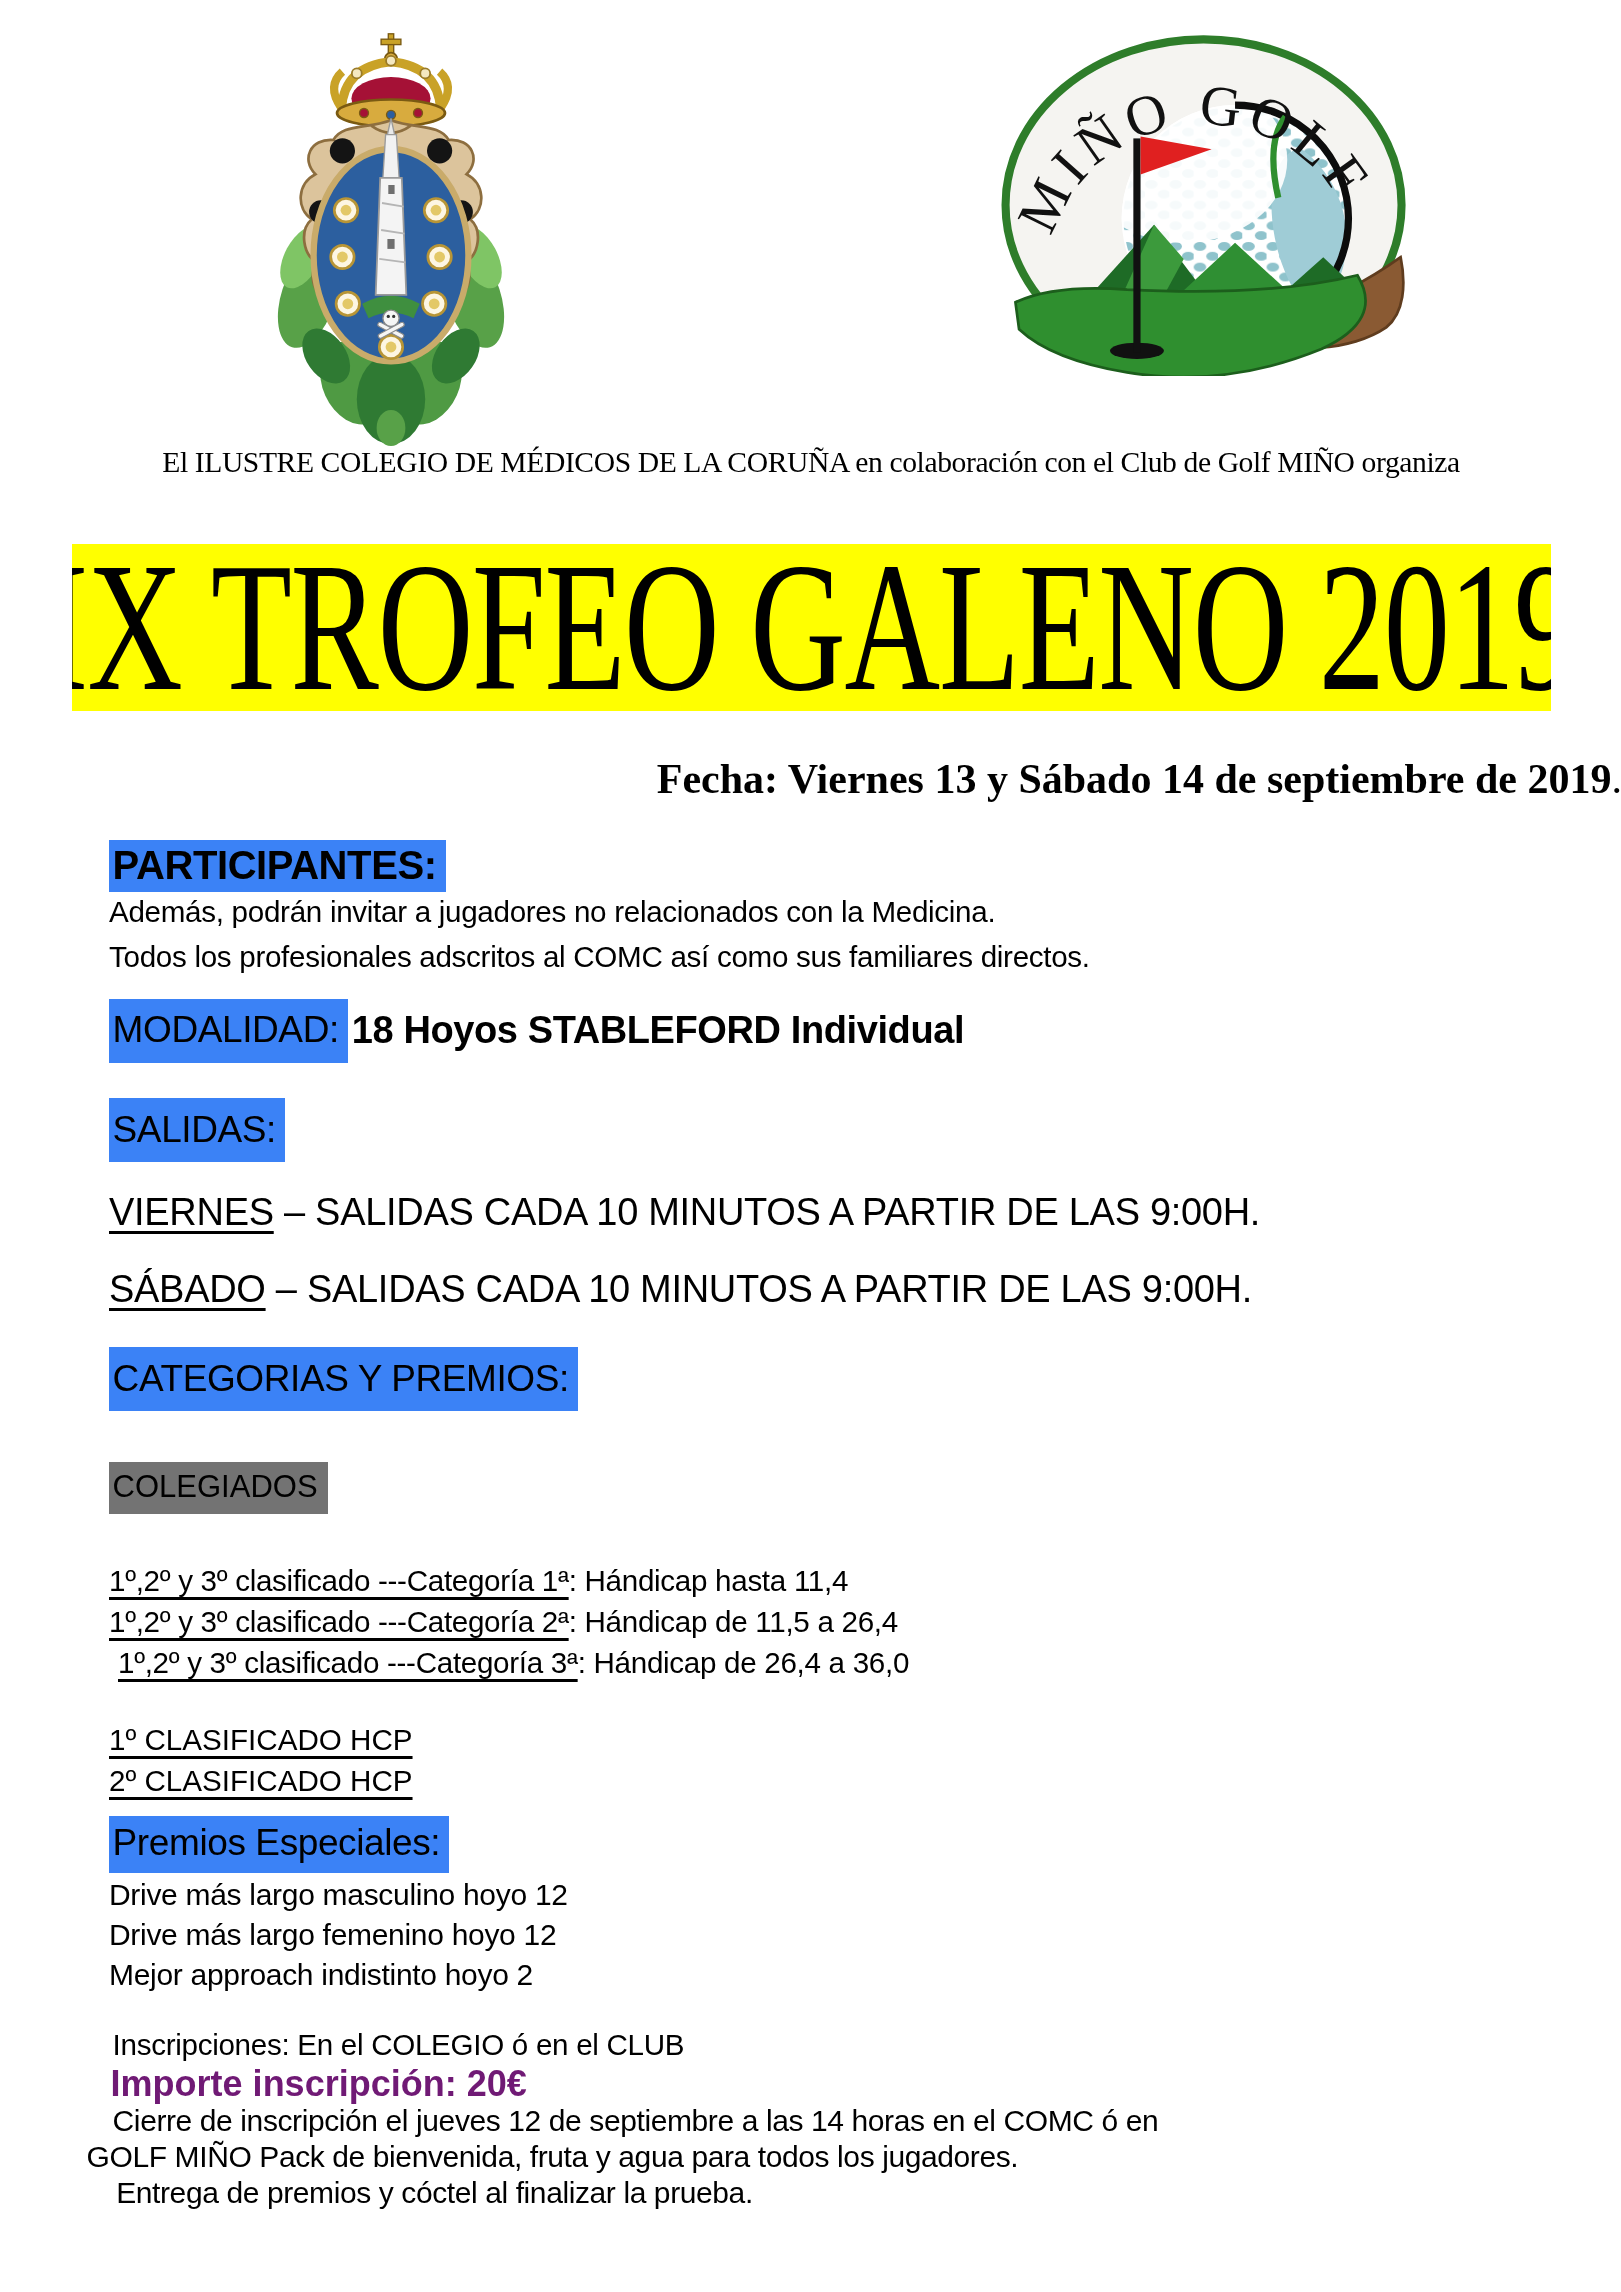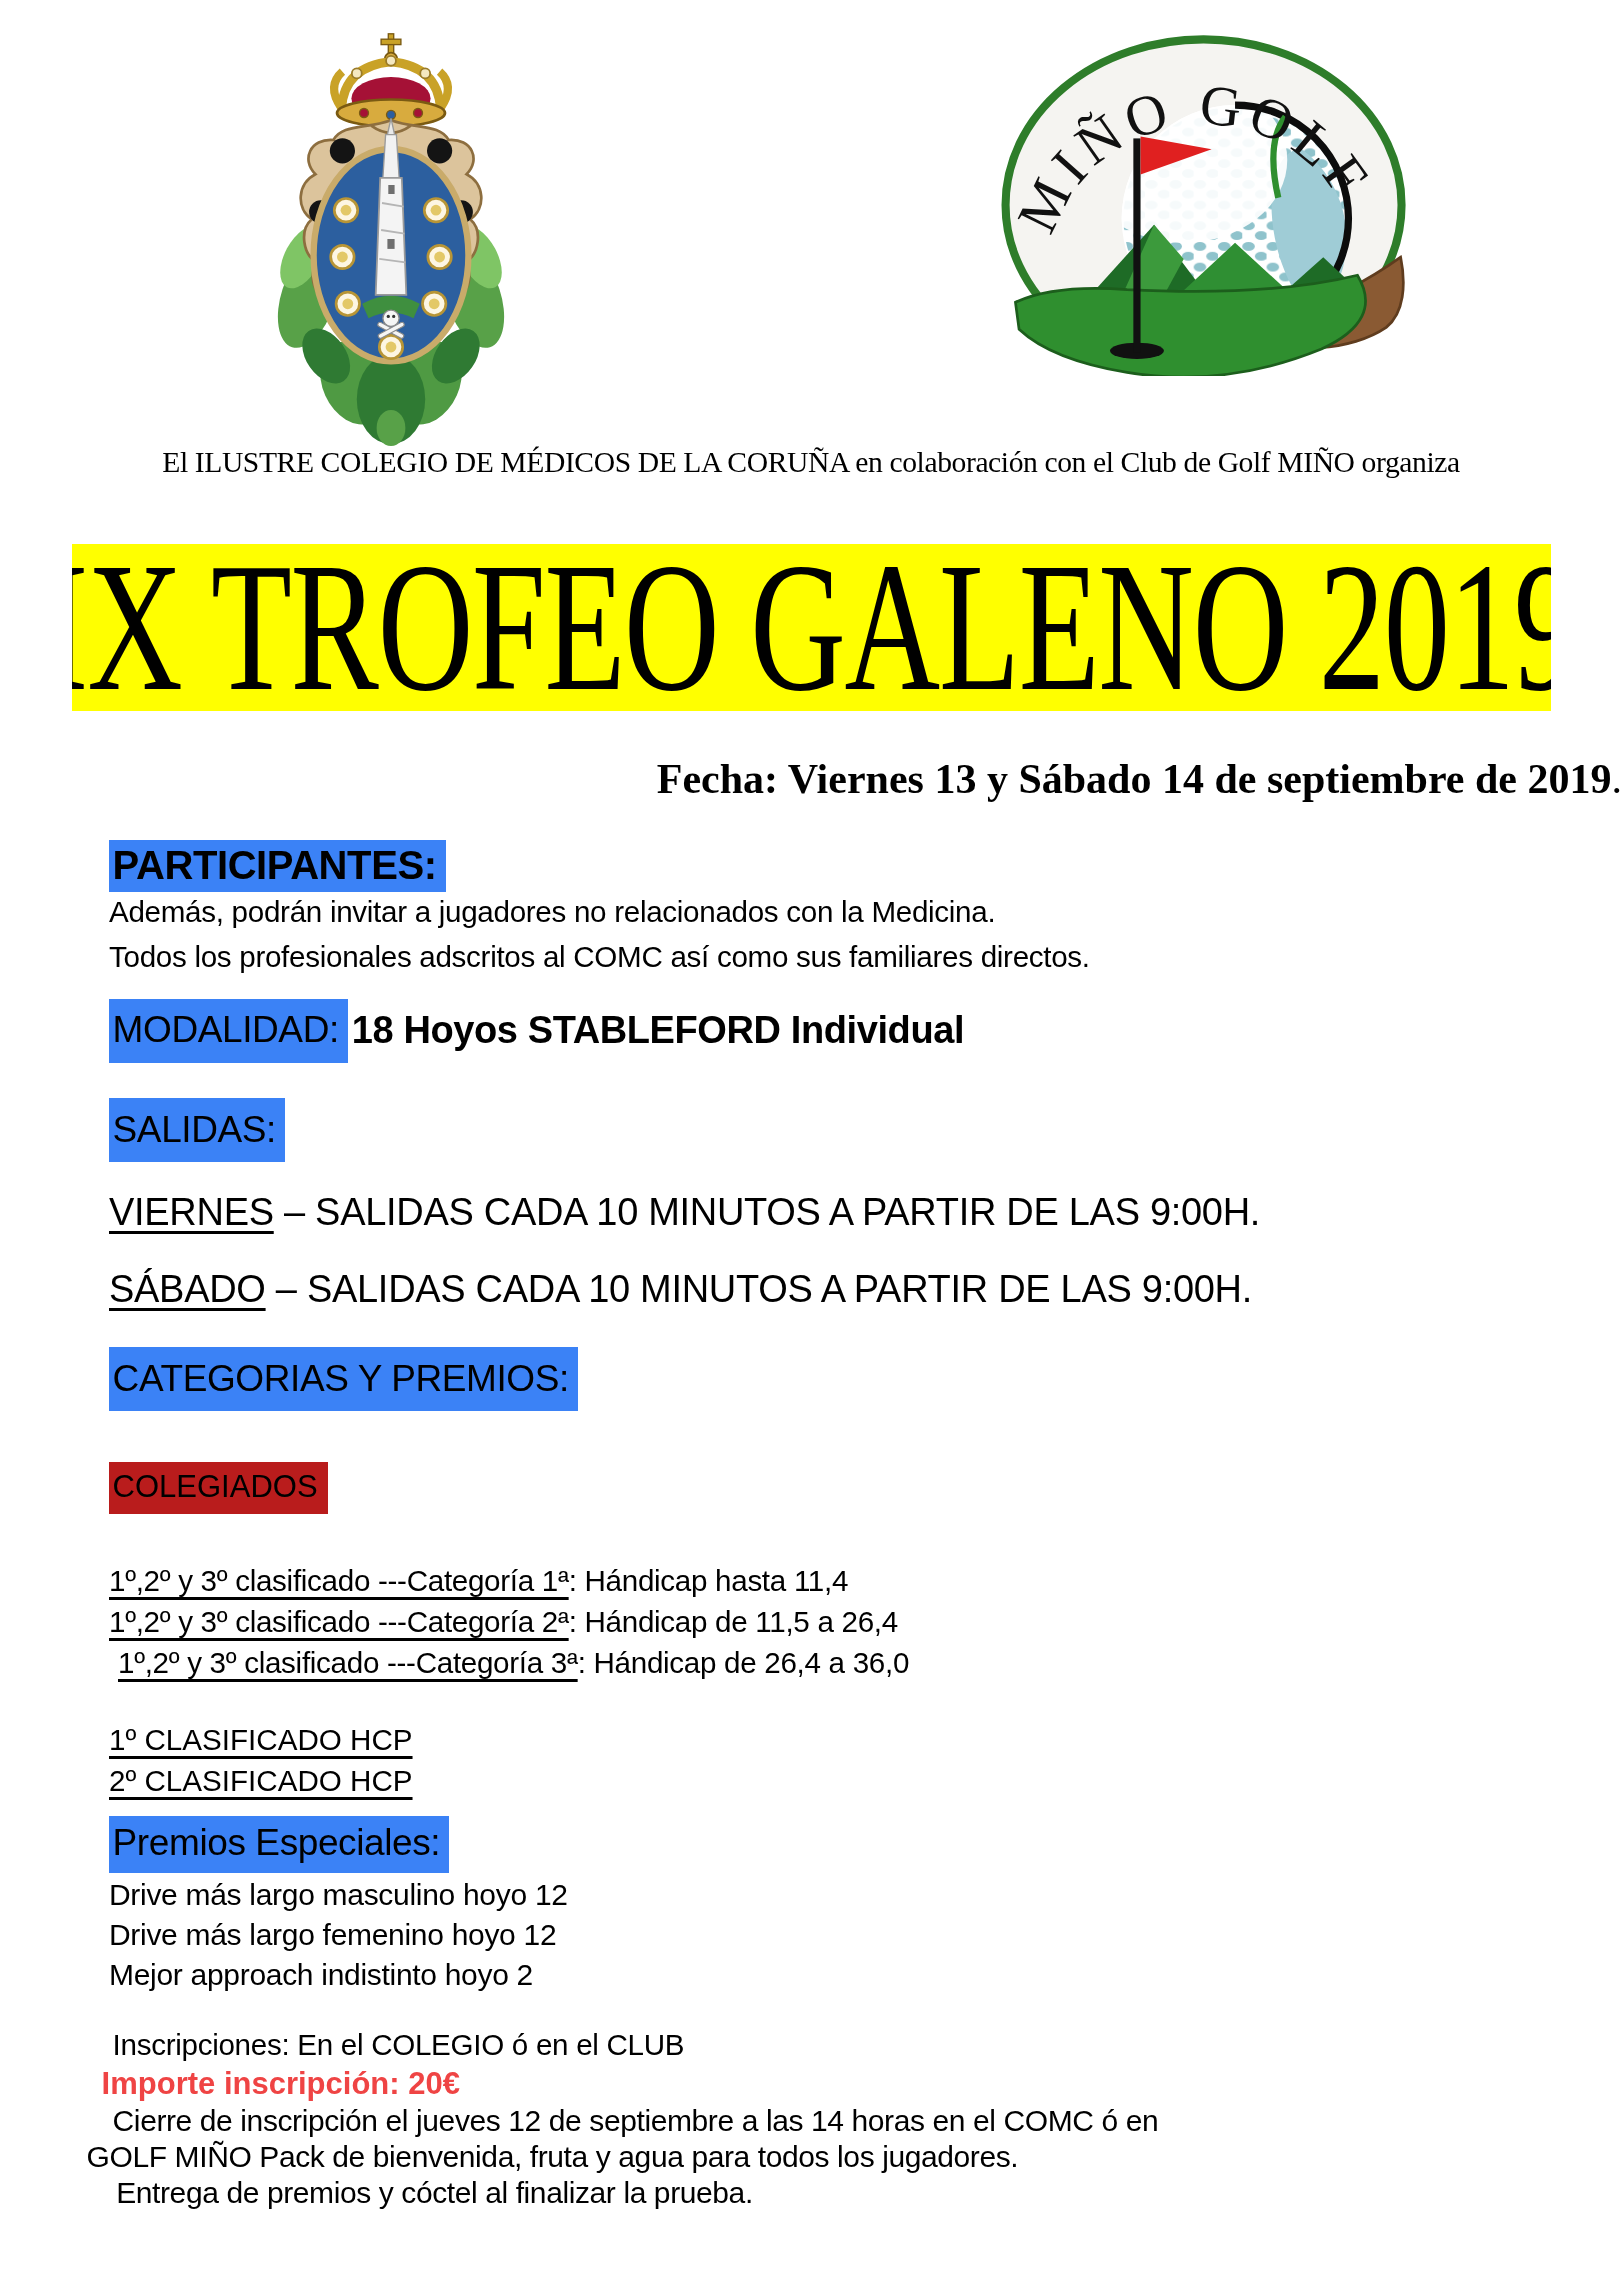--- a/index.html
+++ b/index.html
@@ -48,21 +48,21 @@
     text-align:right;
     font-family:"Liberation Serif", serif;
     font-size:42px;
   }
   .fecha .b { font-weight:700; }
 
   
   .content { position:absolute; top:840px; left:109px; right:72px; }
 
   .hl-gray   { display:inline-block; background:#3b82f6; padding:2.7px 9px 4.5px 3.6px; }
-  .hl-yellow { display:inline-block; background:#b91c1c; padding:2.7px 10.7px 4.5px 3.6px; }
+  .hl-yellow { display:inline-block; background:#737373; padding:2.7px 10.7px 4.5px 3.6px; }
 
   .h-strong  { font-size:40px; font-weight:700; letter-spacing:-0.4px; }
   .h-reg     { font-size:37px; font-weight:400; letter-spacing:-0.4px; }
   .label-yel { font-size:31px; font-weight:400; }
 
   .body-line { margin:0; font-size:29.6px; line-height:39px; letter-spacing:-0.3px; }
 
   .modalidad-row { margin-top:23px; line-height:57px; white-space:nowrap; }
   .modalidad-val { font-size:38px; font-weight:700; letter-spacing:-0.4px; }
 
@@ -79,21 +79,21 @@
   .hcp-lines       { margin-top:36px; }
   .hcp-line        { margin:0; font-size:29.6px; line-height:41px; }
 
   .premios-head  { margin-top:14.3px; line-height:50px; }
   .premio-line   { margin:0; font-size:30px; line-height:40px; letter-spacing:-0.3px; }
 
   .u { text-decoration:underline; text-decoration-thickness:2.7px; text-underline-offset:6.3px; }
 
   .closing { margin-top:30px; margin-left:-22.4px; }
   .insc-line   { margin:0 0 0 26px; font-size:29.6px; line-height:39px; letter-spacing:-0.3px; }
-  .importe     { margin:0 0 0 15px; font-size:31px; line-height:39px; font-weight:700; color:#ef4444; }
+  .importe     { margin:0 0 0 24px; font-size:36px; line-height:39px; font-weight:700; color:#701a75; }
   .note        { margin:0; font-size:30px; line-height:36px; letter-spacing:-0.4px; }
   .note.n1 { margin-left:26px; }
   .note.n2 { margin-left:0;  }
   .note.n3 { margin-left:29.6px; }
 </style>
 </head>
 <body>
 
 <div class="page">
 

